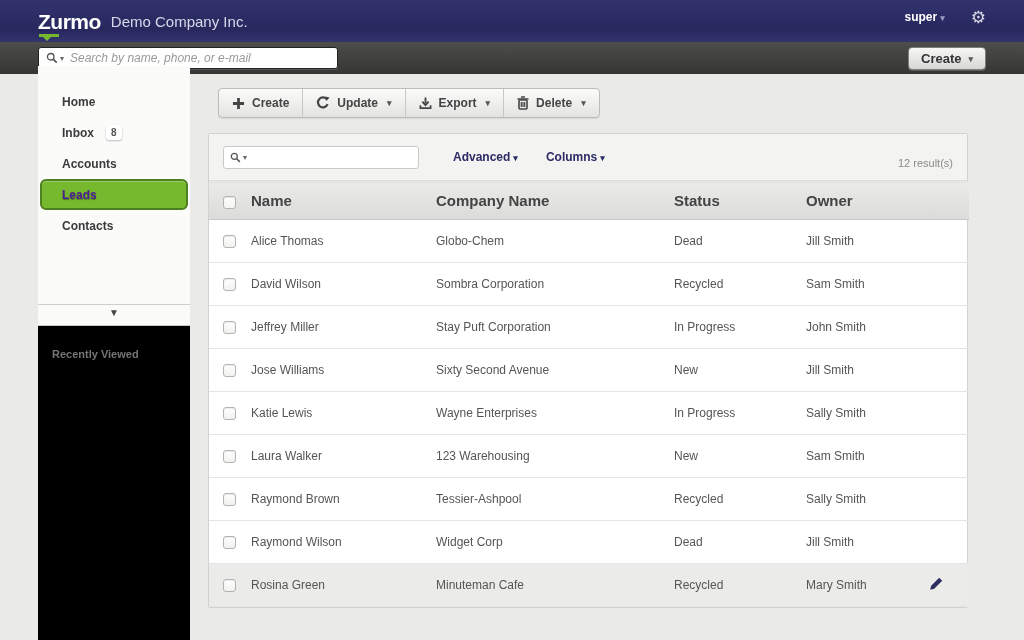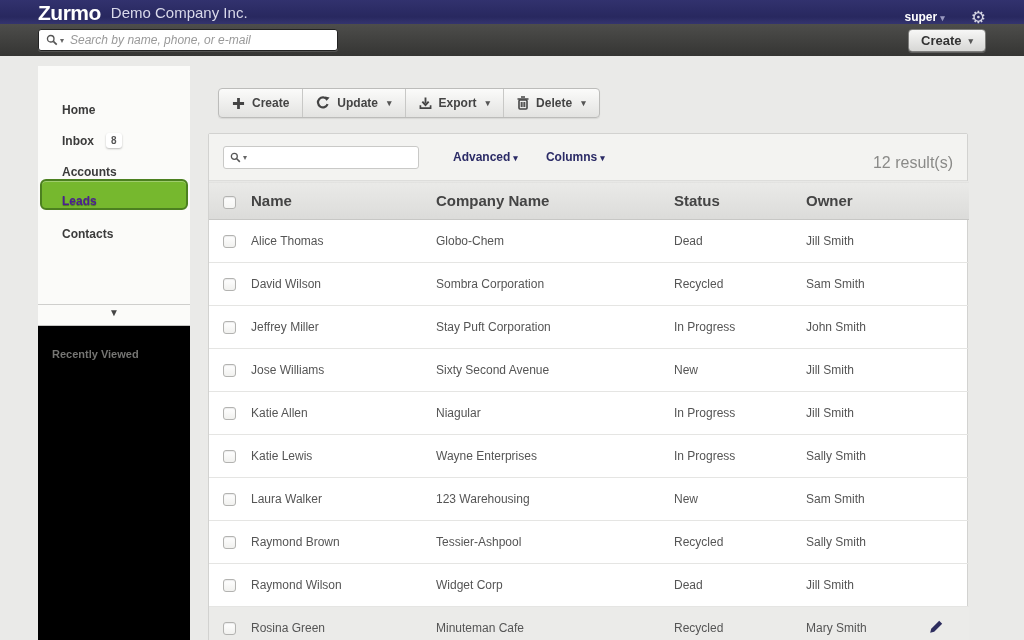--- a/index.html
+++ b/index.html
@@ -1,20 +1,20 @@
 <!DOCTYPE html>
 <html><head>
 <meta charset="utf-8">
 <style>
   * { margin:0; padding:0; box-sizing:border-box; }
   html,body { width:1024px; height:640px; overflow:hidden; }
   body { font-family:"Liberation Sans", sans-serif; background:#eaeae8; position:relative; }
 
   
-  .topbar { height:24px; background:linear-gradient(180deg,#32326e 0%,#28285f 70%,#34346e 100%);
+  .topbar { height:42px; background:linear-gradient(180deg,#32326e 0%,#28285f 70%,#34346e 100%);
             display:flex; align-items:center; padding-left:38px; position:relative; }
   .logo { color:#fff; font-size:21px; font-weight:bold; letter-spacing:-0.5px; position:relative; line-height:1; }
   .logo .green-mark { position:absolute; left:1px; bottom:-5px; width:20px; height:3px; background:#76b82e; }
   .logo .green-mark::after { content:""; position:absolute; left:4px; top:3px; border-left:4px solid transparent;
             border-right:4px solid transparent; border-top:4px solid #76b82e; }
   .company { color:#d9d9ea; font-size:15px; font-weight:normal; margin-left:10px; }
   .topbar-right { position:absolute; right:38px; top:0; height:34px; display:flex; align-items:center; gap:26px; }
   .user-menu { color:#fff; font-size:12px; font-weight:bold; cursor:pointer; }
   .user-menu .caret { color:#9a9ac0; font-size:9px; margin-left:3px; }
   .gear { color:#d6d6e4; font-size:17px; line-height:1; cursor:pointer; }
@@ -34,21 +34,21 @@
             border-radius:4px; padding:0 12px; font-size:13px; font-weight:bold; color:#333;
             display:flex; align-items:center; gap:7px; cursor:pointer; box-shadow:0 1px 0 rgba(255,255,255,0.2); }
   .create-top-btn .caret { font-size:9px; color:#555; }
 
   
   .content { position:absolute; top:66px; left:0; right:0; bottom:0; }
 
   
   .sidebar { position:absolute; left:38px; top:0; width:152px; height:574px; }
   .sidebar-main { background:#fbfbf9; height:239px; padding-top:20px; border-bottom:1px solid #cfcfcd; }
-  .nav-item { height:31px; display:flex; align-items:flex-end; padding-left:24px; font-size:12px;
+  .nav-item { height:31px; display:flex; align-items:center; padding-left:24px; font-size:12px;
             font-weight:bold; color:#3b3b3b; cursor:pointer; }
   .nav-item.active { background:#76b82e; border:2px solid #4c8020; border-radius:6px; color:#4c1d95;
             margin:0 2px; padding-left:20px; text-shadow:0 1px 1px rgba(0,0,0,0.35);
             box-shadow:inset 0 1px 0 rgba(255,255,255,0.3); }
   .badge { background:#fff; color:#555; font-size:10px; font-weight:bold; border-radius:3px;
             padding:2px 5px; margin-left:12px; box-shadow:0 1px 2px rgba(0,0,0,0.25); }
   .collapse-arrow { height:20px; text-align:center; color:#444; font-size:10px; background:#fbfbf9;
             cursor:pointer; padding-top:2px; }
   .recent { background:#000000; border-top:1px solid #c6c6c4; height:344px; padding:22px 0 0 14px; }
   .recent-label { color:#757573; font-size:11px; font-weight:bold; }
@@ -68,21 +68,21 @@
   .panel { margin-top:15px; background:#fff; border:1px solid #d2d2d0; border-radius:2px; }
   .panel-head { height:47px; background:#f3f3f1; border-bottom:1px solid #ddddd b; display:flex;
             align-items:center; padding:0 14px; border-bottom:1px solid #dddddb; }
   .list-search { width:196px; height:23px; background:#fff; border:1px solid #c9c9c7; border-radius:3px;
             display:flex; align-items:center; padding:0 6px; }
   .list-search input { border:0; outline:none; flex:1; font-size:12px; margin-left:5px; width:100%;
             font-family:"Liberation Sans", sans-serif; color:#444; background:transparent; }
   .head-link { color:#2b2b66; font-size:12px; font-weight:bold; cursor:pointer; }
   .head-link .caret { font-size:9px; color:#2b2b66; margin-left:3px; }
   .adv { margin-left:34px; } .cols { margin-left:28px; }
-  .results { margin-left:auto; color:#8a8a88; font-size:16px;margin-top:12px; }
+  .results { margin-left:auto; color:#8a8a88; font-size:11px;margin-top:12px; }
 
   table { width:100%; border-collapse:collapse; table-layout:fixed; }
   thead th { height:38px; background:linear-gradient(180deg,#eaeae8 0%,#dbdbd9 100%);
             font-size:15px; color:#444; text-align:left; border-bottom:1px solid #c7c7c5;
             border-top:1px solid #e8e8e6; }
   col.c-check { width:42px; } col.c-name { width:185px; } col.c-company { width:238px; }
   col.c-status { width:132px; } col.c-owner { width:123px; } col.c-edit { width:40px; }
   tbody td { height:43px; font-size:12px; color:#555; border-bottom:1px solid #e5e5e3; }
   tbody tr.hl td { background:#ebebe9; }
   .checkbox { display:inline-block; width:13px; height:13px; border:1px solid #b3b3b1; border-radius:3px;
@@ -258,30 +258,20 @@
     <td>Jose Williams</td>
     <td>Sixty Second Avenue</td>
     <td>New</td>
     <td>Jill Smith</td>
     <td>
       
     </td>
   </tr>
             <tr>
     <td><span class="checkbox"></span></td>
-    <td>Katie Allen</td>
-    <td>Niagular</td>
-    <td>In Progress</td>
-    <td>Jill Smith</td>
-    <td>
-      
-    </td>
-  </tr>
-            <tr>
-    <td><span class="checkbox"></span></td>
     <td>Katie Lewis</td>
     <td>Wayne Enterprises</td>
     <td>In Progress</td>
     <td>Sally Smith</td>
     <td>
       
     </td>
   </tr>
             <tr>
     <td><span class="checkbox"></span></td>

